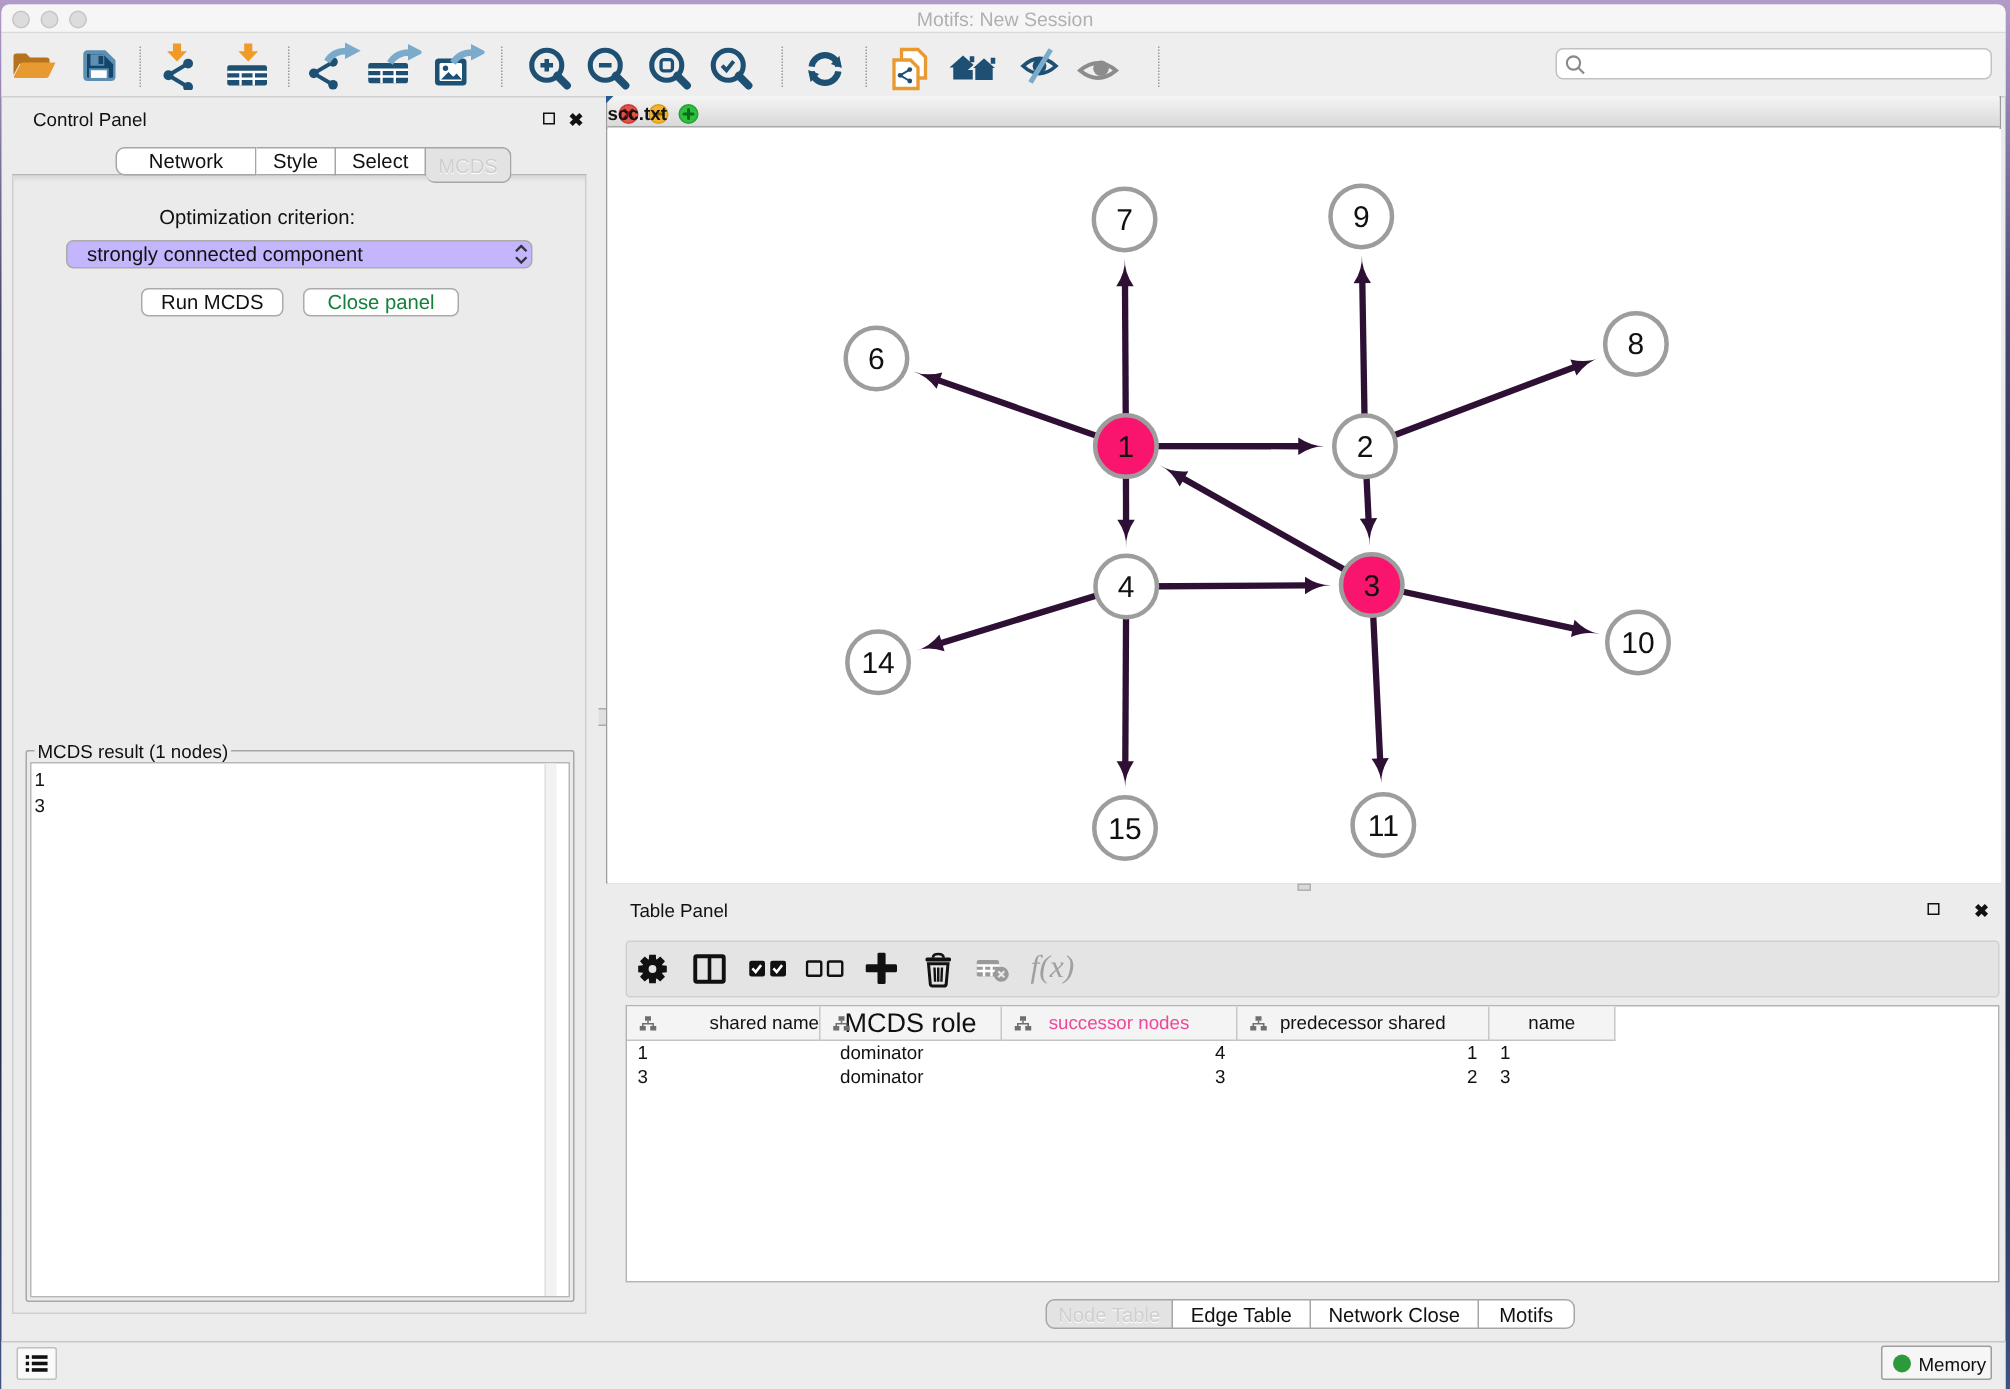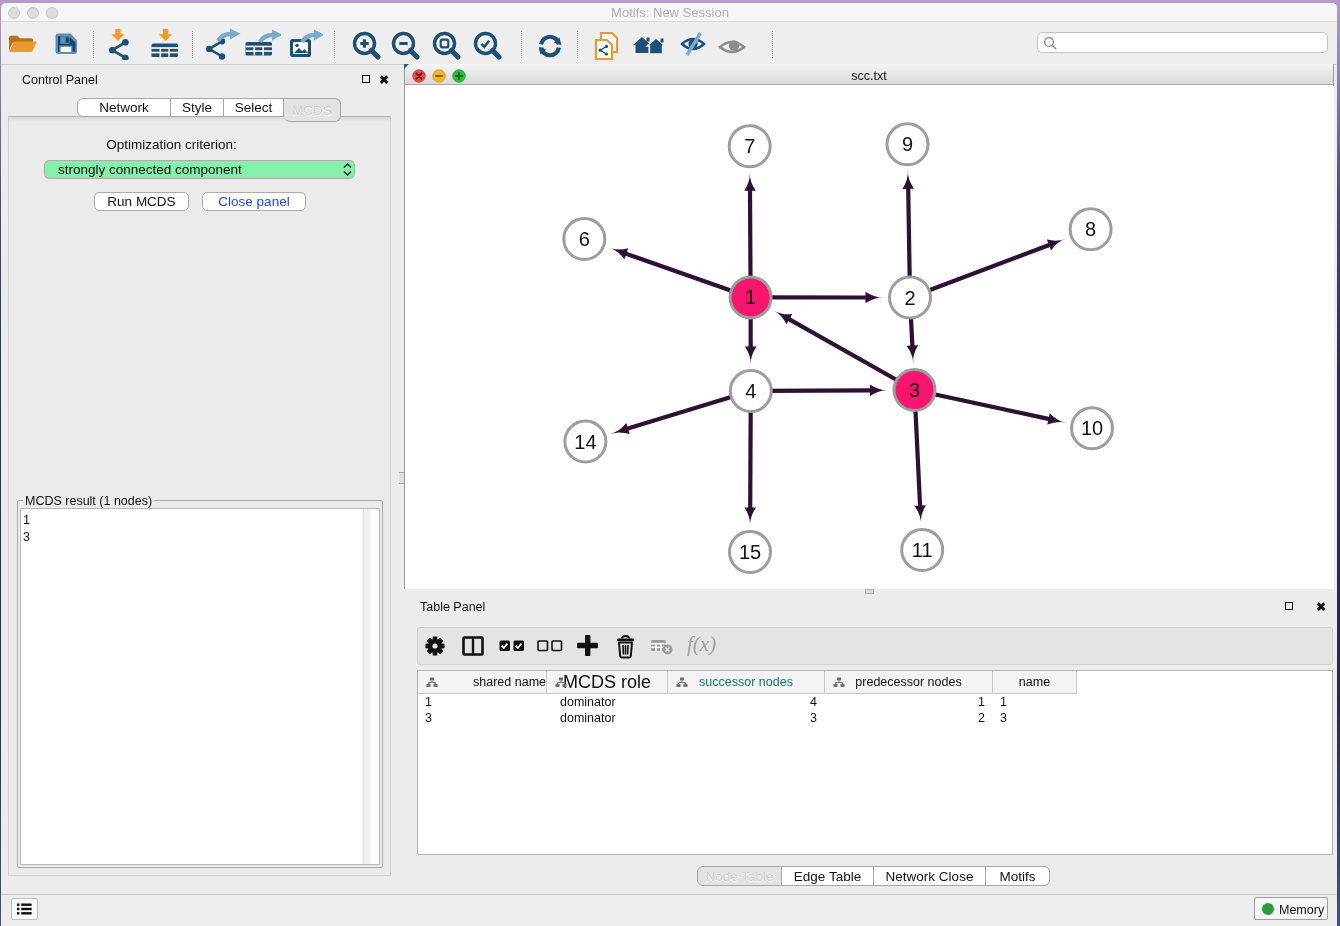--- a/index.html
+++ b/index.html
@@ -137,47 +137,47 @@
 <div class="abs" style="left:362px;top:75px;width:8px;height:8px;border:1.6px solid #111"></div>
 <div class="wbtn" style="left:379px;top:73px">✖</div>
 <div class="abs" style="left:8px;top:116px;width:383px;height:760px;background:#ebebeb;border:1px solid #cfcfcf;border-top:1px solid #b5b5b5;box-shadow:inset 0 4px 4px -3px #00000022"></div>
 <div class="seg" style="left:77px;top:98px;height:19px">
     <div style="width:94px">Network</div>
     <div style="width:53px">Style</div>
     <div style="width:60px">Select</div>
     <div class="sel" style="width:57px;height:24px;border-radius:0 6px 6px 6px">MCDS</div>
   </div>
 <div class="abs" style="left:8px;top:137px;width:327px;text-align:center;font-size:13.5px;color:#111">Optimization criterion:</div>
-<div class="abs" style="left:44px;top:160px;width:311px;height:19px;background:#86efac;border:1px solid #ababab;border-radius:5px;font-size:13.5px;color:#111;line-height:17px;padding-left:13px">strongly connected component</div>
+<div class="abs" style="left:44px;top:160px;width:311px;height:19px;background:#c4b5fd;border:1px solid #ababab;border-radius:5px;font-size:13.5px;color:#111;line-height:17px;padding-left:13px">strongly connected component</div>
 <svg class="abs" style="left:342px;top:163px" width="11" height="13" viewBox="0 0 11 13">
     <path d="M2 4.5 L5.5 1 L9 4.5 M2 8.5 L5.5 12 L9 8.5" stroke="#333" stroke-width="1.6" fill="none"></path>
   </svg>
 <div class="abs" style="left:94px;top:192px;width:95px;height:19px;background:#fff;border:1px solid #ababab;border-radius:5px;font-size:13.5px;color:#111;text-align:center;line-height:17px">Run MCDS</div>
-<div class="abs" style="left:202px;top:192px;width:104px;height:19px;background:#fff;border:1px solid #ababab;border-radius:5px;font-size:13.5px;color:#1d4ed8;text-align:center;line-height:17px">Close panel</div>
+<div class="abs" style="left:202px;top:192px;width:104px;height:19px;background:#fff;border:1px solid #ababab;border-radius:5px;font-size:13.5px;color:#15803d;text-align:center;line-height:17px">Close panel</div>
 <div class="abs" style="left:17px;top:500px;width:366px;height:368px;border:1px solid #a8a8a8;border-radius:2px"></div>
 <div class="abs" style="left:23px;top:494px;background:#ebebeb;padding:0 2px;font-size:12.5px;color:#111">MCDS result (1 nodes)</div>
 <div class="abs" style="left:20px;top:508px;width:360px;height:357px;background:#fff;border:1px solid #b8b8b8"></div>
 <div class="abs" style="left:363px;top:509px;width:8px;height:355px;background:#f2f2f2;border-left:1px solid #e0e0e0"></div>
 <div class="abs" style="left:23px;top:512px;font-size:12.5px;color:#111;line-height:16.5px">1<br>3</div>
 <div class="abs" style="left:399px;top:472px;width:5px;height:12px;border-top:1px solid #aaa;border-bottom:1px solid #aaa;background:#e0e0e0"></div>
 <div class="abs" style="left:404px;top:64px;width:930px;height:525px;border:1px solid #9b9b9b;background:#fff"></div>
 <div class="abs" style="left:405px;top:64px;width:928px;height:21px;background:linear-gradient(#f5f5f5,#d9d9d9);border-bottom:1px solid #a8a8a8"></div>
 <svg class="abs" style="left:412px;top:69px" width="14" height="14" viewBox="-7 -7 14 14">
     <circle cx="0" cy="0" r="6.2" fill="#e1514b" stroke="#c73b34" stroke-width="1"></circle>
     <path d="M-2.6 -2.6 L2.6 2.6 M2.6 -2.6 L-2.6 2.6" stroke="#801511" stroke-width="2" stroke-linecap="round"></path>
   </svg>
 <svg class="abs" style="left:432px;top:69px" width="14" height="14" viewBox="-7 -7 14 14">
     <circle cx="0" cy="0" r="6.2" fill="#f2b32d" stroke="#d99c1f" stroke-width="1"></circle>
     <path d="M-3 0 L3 0" stroke="#8f6400" stroke-width="2" stroke-linecap="round"></path>
   </svg>
 <svg class="abs" style="left:452px;top:69px" width="14" height="14" viewBox="-7 -7 14 14">
     <circle cx="0" cy="0" r="6.2" fill="#2fbe3f" stroke="#23a331" stroke-width="1"></circle>
     <path d="M-3 0 L3 0 M0 -3 L0 3" stroke="#0c6b16" stroke-width="2" stroke-linecap="round"></path>
   </svg>
-<div class="abs" style="left:405px;top:69px;width:928px;text-align:center;font-size:12.5px;font-weight:normal;color:#111">scc.txt</div>
+<div class="abs" style="left:405px;top:69px;width:928px;font-size:12.5px;font-weight:bold;color:#111">scc.txt</div>
 <div class="abs" style="left:404px;top:64px;width:5px;height:5px;background:#2a5a8f;clip-path:polygon(0 0,100% 0,0 100%)"></div>
 <div class="abs" style="left:405px;top:86px;width:929px;height:503px;background:#fff">
     <svg width="929" height="503" style="position:absolute;left:0;top:0">
       <line x1="345.6" y1="211.4" x2="345.0" y2="103.8" stroke="#2f1035" stroke-width="4.2"></line>
       <path d="M350.8 104.8 Q344.4 95.6 344.9 86.3 Q345.4 95.5 339.2 104.8 Z" fill="#2f1035"></path>
       <line x1="345.6" y1="211.4" x2="220.3" y2="167.4" stroke="#2f1035" stroke-width="4.2"></line>
       <path d="M223.2 162.3 Q212.4 165.1 203.8 161.6 Q212.7 164.2 219.4 173.2 Z" fill="#2f1035"></path>
       <line x1="345.6" y1="211.4" x2="461.5" y2="211.5" stroke="#2f1035" stroke-width="4.2"></line>
       <path d="M460.5 217.3 Q469.8 211.0 479.0 211.5 Q469.7 211.9 460.5 205.7 Z" fill="#2f1035"></path>
       <line x1="345.6" y1="211.4" x2="345.7" y2="261.5" stroke="#2f1035" stroke-width="4.2"></line>
@@ -280,28 +280,28 @@
     <rect x="7.5" y="7" width="4" height="3" fill="#6f6f6f"></rect>
     <path d="M6 3.5 v2 M2.5 7 v-1.5 h7 V7" stroke="#6f6f6f" stroke-width="1" fill="none"></path>
   </svg>
 <div class="abs" style="left:547px;top:671px;width:121px;height:23px;border-right:1px solid #c8c8c8;text-align:center;font-size:18px;color:#111;line-height:23px">MCDS role</div>
 <svg style="position:absolute;left:555px;top:677px" width="12" height="11" viewBox="0 0 12 11">
     <rect x="4" y="0.5" width="4" height="3" fill="#6f6f6f"></rect>
     <rect x="0.5" y="7" width="4" height="3" fill="#6f6f6f"></rect>
     <rect x="7.5" y="7" width="4" height="3" fill="#6f6f6f"></rect>
     <path d="M6 3.5 v2 M2.5 7 v-1.5 h7 V7" stroke="#6f6f6f" stroke-width="1" fill="none"></path>
   </svg>
-<div class="abs" style="left:668px;top:671px;width:157px;height:23px;border-right:1px solid #c8c8c8;text-align:center;font-size:12.5px;color:#0f766e;line-height:23px">successor nodes</div>
+<div class="abs" style="left:668px;top:671px;width:157px;height:23px;border-right:1px solid #c8c8c8;text-align:center;font-size:12.5px;color:#ec4899;line-height:23px">successor nodes</div>
 <svg style="position:absolute;left:676px;top:677px" width="12" height="11" viewBox="0 0 12 11">
     <rect x="4" y="0.5" width="4" height="3" fill="#6f6f6f"></rect>
     <rect x="0.5" y="7" width="4" height="3" fill="#6f6f6f"></rect>
     <rect x="7.5" y="7" width="4" height="3" fill="#6f6f6f"></rect>
     <path d="M6 3.5 v2 M2.5 7 v-1.5 h7 V7" stroke="#6f6f6f" stroke-width="1" fill="none"></path>
   </svg>
-<div class="abs" style="left:825px;top:671px;width:168px;height:23px;border-right:1px solid #c8c8c8;text-align:center;font-size:12.5px;color:#111;line-height:23px">predecessor nodes</div>
+<div class="abs" style="left:825px;top:671px;width:168px;height:23px;border-right:1px solid #c8c8c8;text-align:center;font-size:12.5px;color:#111;line-height:23px">predecessor shared</div>
 <svg style="position:absolute;left:833px;top:677px" width="12" height="11" viewBox="0 0 12 11">
     <rect x="4" y="0.5" width="4" height="3" fill="#6f6f6f"></rect>
     <rect x="0.5" y="7" width="4" height="3" fill="#6f6f6f"></rect>
     <rect x="7.5" y="7" width="4" height="3" fill="#6f6f6f"></rect>
     <path d="M6 3.5 v2 M2.5 7 v-1.5 h7 V7" stroke="#6f6f6f" stroke-width="1" fill="none"></path>
   </svg>
 <div class="abs" style="left:993px;top:671px;width:84px;height:23px;border-right:1px solid #c8c8c8;text-align:center;font-size:12.5px;color:#111;line-height:23px">name</div>
 <div class="abs" style="left:425px;top:694.5px;font-size:12.5px;color:#111">1</div>
 <div class="abs" style="left:560px;top:694.5px;font-size:12.5px;color:#111">dominator</div>
 <div class="abs" style="left:805px;top:694.5px;width:12px;text-align:right;font-size:12.5px;color:#111">4</div>

